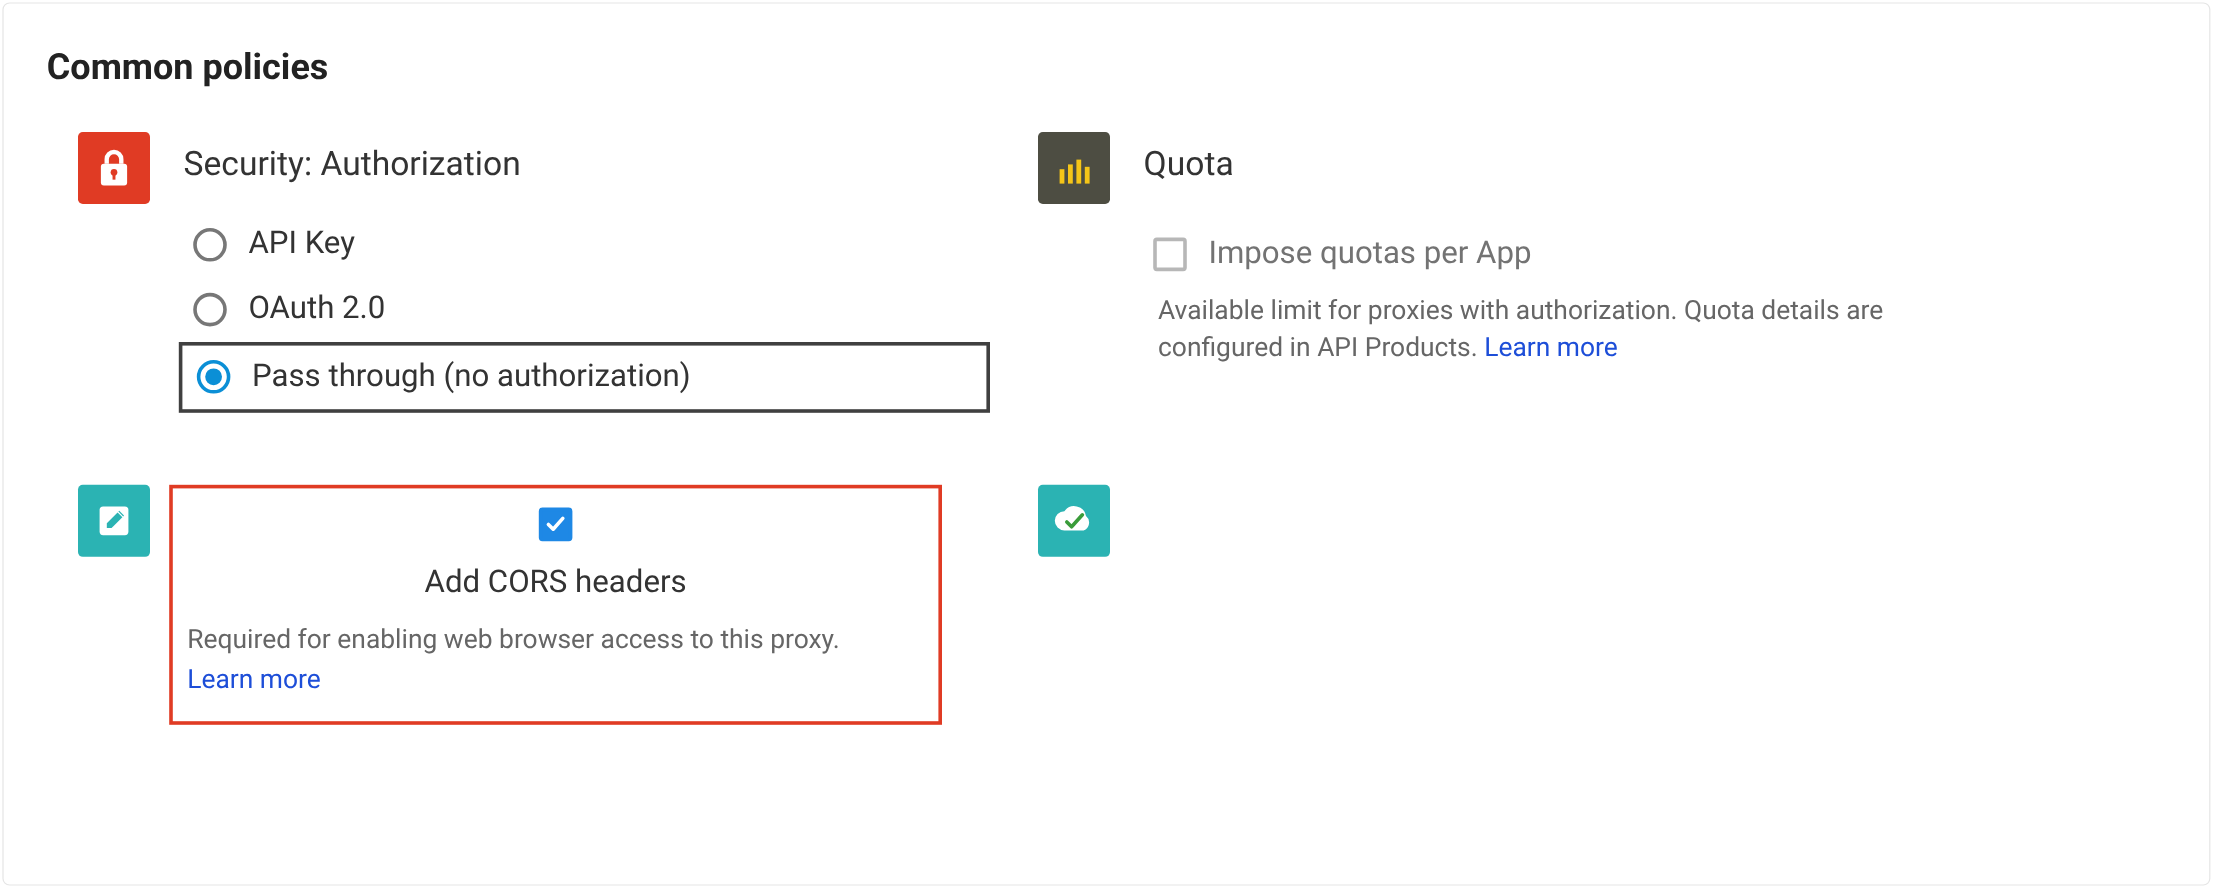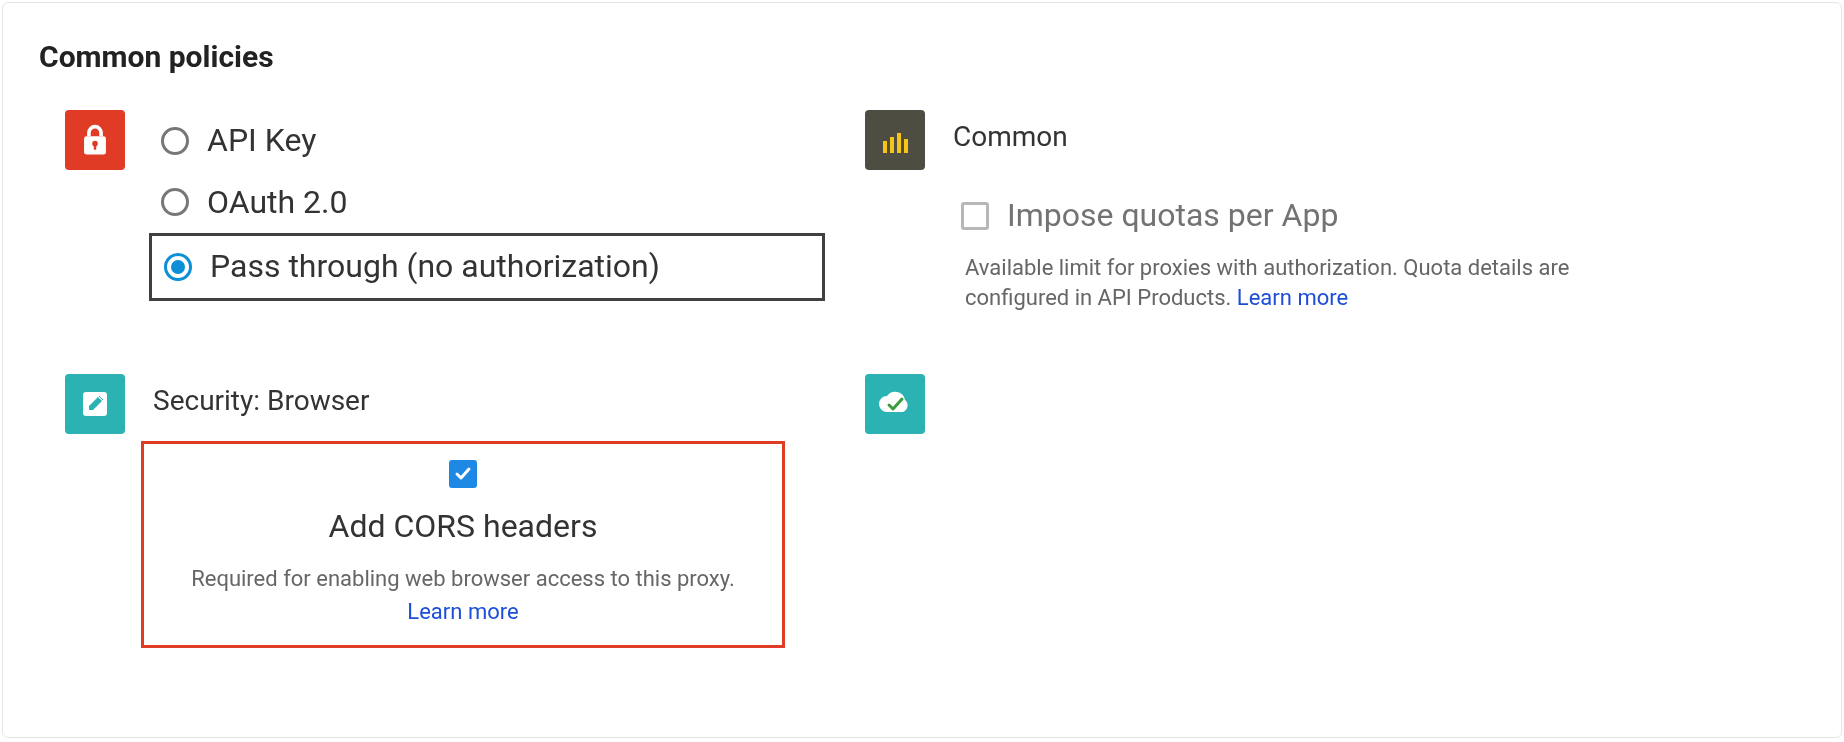--- a/index.html
+++ b/index.html
@@ -64,21 +64,21 @@
     display: flex;
     flex-direction: column;
     gap: 0;
   }
   .radio-row, .check-row {
     display: flex;
     align-items: center;
     gap: 18px;
     padding: 10px 12px;
     margin-left: -4px;
-    font-size: 32px;
+    font-size: 26px;
     font-weight: 400;
     color: #333;
   }
   .highlight {
     border: 3px solid #404040;
   }
   .highlight-block {
     border: 3px solid #e03b24;
     padding: 10px 12px 18px 12px;
     margin-left: -12px;
@@ -136,21 +136,20 @@
   }
   .helper {
     font-size: 22px;
     color: #666;
     line-height: 1.4;
     margin-left: 12px;
     margin-top: 6px;
   }
   .helper.inblock {
     margin-left: 0;
-    text-align: center;
   }
   .link {
     color: #1d4ed8;
     cursor: pointer;
   }
   .helper-link-line {
     margin-top: 2px;
   }
   .quota-options {
     margin-top: 8px;
@@ -167,20 +166,21 @@
     <div class="section">
       <div class="icon-badge red">
         <svg width="30" height="34" viewBox="0 0 24 28" fill="none">
           <rect x="3" y="11" width="18" height="15" rx="2" fill="#fff"></rect>
           <path d="M7 11 V8 a5 5 0 0 1 10 0 V11" stroke="#fff" stroke-width="3" fill="none"></path>
           <circle cx="12" cy="17" r="2.3" fill="#e03b24"></circle>
           <rect x="11" y="18" width="2" height="4" fill="#e03b24"></rect>
         </svg>
       </div>
       <div class="section-body">
+        <div class="section-title">Security: Authorization</div>
         <div class="options">
           <div class="radio-row">
             <span class="radio-circle"></span>
             <span class="option-label">API Key</span>
           </div>
           <div class="radio-row">
             <span class="radio-circle"></span>
             <span class="option-label">OAuth 2.0</span>
           </div>
           <div class="radio-row highlight">
@@ -194,21 +194,21 @@
     <div class="section">
       <div class="icon-badge dark">
         <svg width="34" height="34" viewBox="0 0 34 34">
           <rect x="5" y="18" width="4" height="12" fill="#f5c518"></rect>
           <rect x="12" y="14" width="4" height="16" fill="#f5c518"></rect>
           <rect x="19" y="10" width="4" height="20" fill="#f5c518"></rect>
           <rect x="26" y="16" width="4" height="14" fill="#f5c518"></rect>
         </svg>
       </div>
       <div class="section-body">
-        <div class="section-title">Common</div>
+        <div class="section-title">Quota</div>
         <div class="quota-options">
           <div class="check-row">
             <span class="checkbox disabled">
               
             </span>
             <span class="option-label disabled">Impose quotas per App</span>
           </div>
           <div class="helper">
             <span>Available limit for proxies with authorization. Quota details are configured in API Products.</span>
             <span class="link">Learn more</span>
@@ -219,21 +219,20 @@
 
     <div class="section">
       <div class="icon-badge teal">
         <svg width="36" height="36" viewBox="0 0 36 36">
           <rect x="6" y="6" width="24" height="24" rx="3" fill="#fff"></rect>
           <path d="M12 24 L12 20 L21 11 L25 15 L16 24 Z" fill="#2bb3b3"></path>
           <path d="M22 10 L26 14" stroke="#2bb3b3" stroke-width="1"></path>
         </svg>
       </div>
       <div class="section-body">
-        <div class="section-title">Security: Browser</div>
         <div class="highlight-block">
           <div class="check-row">
             <span class="checkbox checked">
               <svg width="18" height="18" viewBox="0 0 18 18">
                   <path d="M3 9 L7 13 L15 4" stroke="#fff" stroke-width="3" fill="none" stroke-linecap="round" stroke-linejoin="round"></path>
                 </svg>
             </span>
             <span class="option-label">Add CORS headers</span>
           </div>
           <div class="helper inblock">

